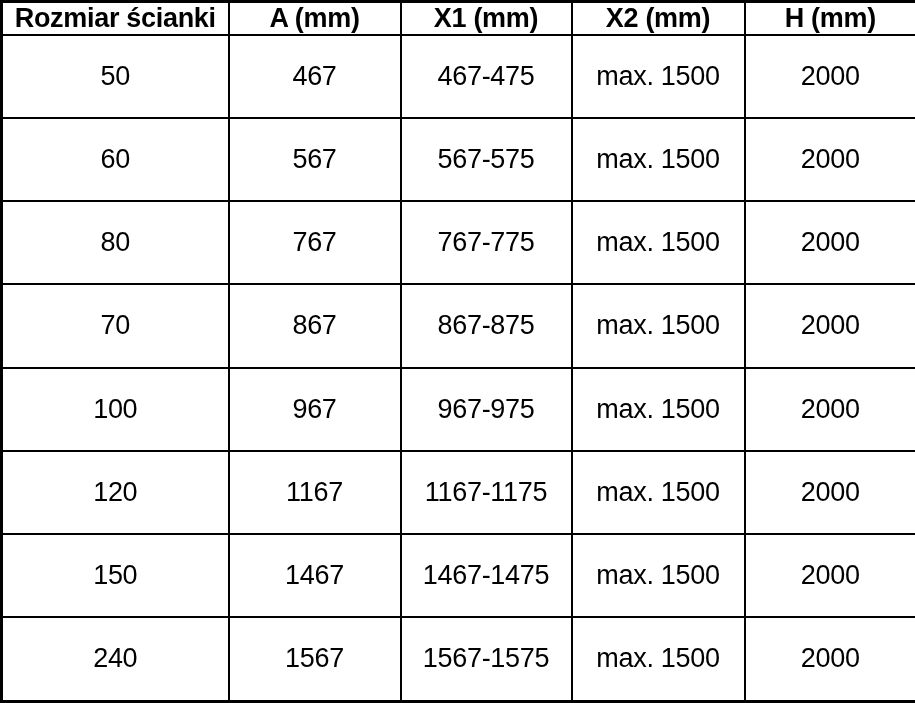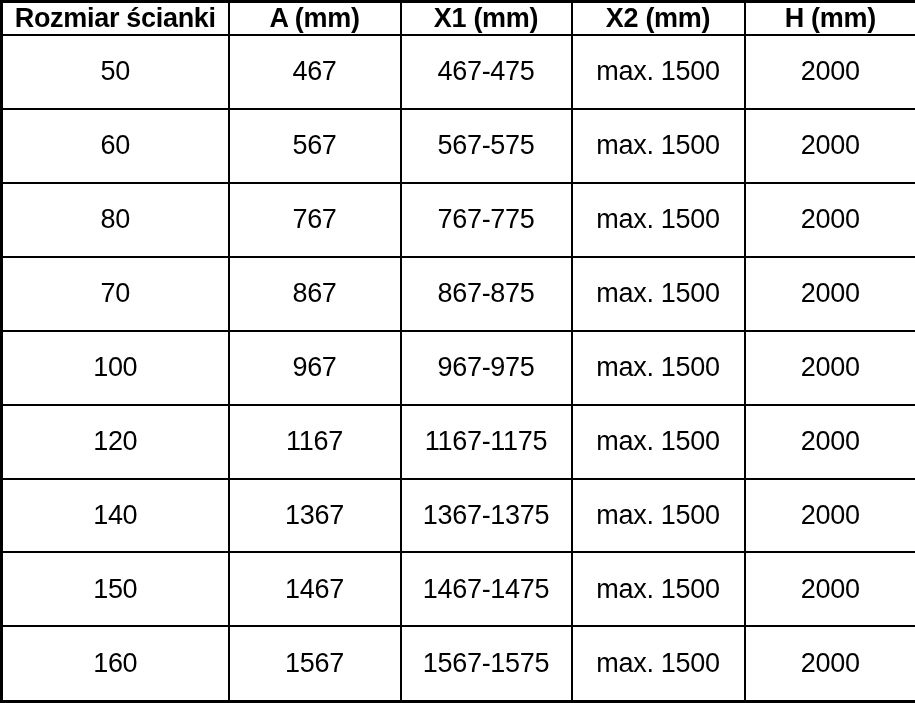--- a/index.html
+++ b/index.html
@@ -95,35 +95,28 @@
           <td>2000</td>
         </tr>
         <tr>
           <td>120</td>
           <td>1167</td>
           <td>1167-1175</td>
           <td>max. 1500</td>
           <td>2000</td>
         </tr>
         <tr>
-          <td>140</td>
-          <td>1367</td>
-          <td>1367-1375</td>
-          <td>max. 1500</td>
-          <td>2000</td>
-        </tr>
-        <tr>
           <td>150</td>
           <td>1467</td>
           <td>1467-1475</td>
           <td>max. 1500</td>
           <td>2000</td>
         </tr>
         <tr>
-          <td>160</td>
+          <td>240</td>
           <td>1567</td>
           <td>1567-1575</td>
           <td>max. 1500</td>
           <td>2000</td>
         </tr>
       </tbody>
   </table>
 </div>
 
 </body></html>

